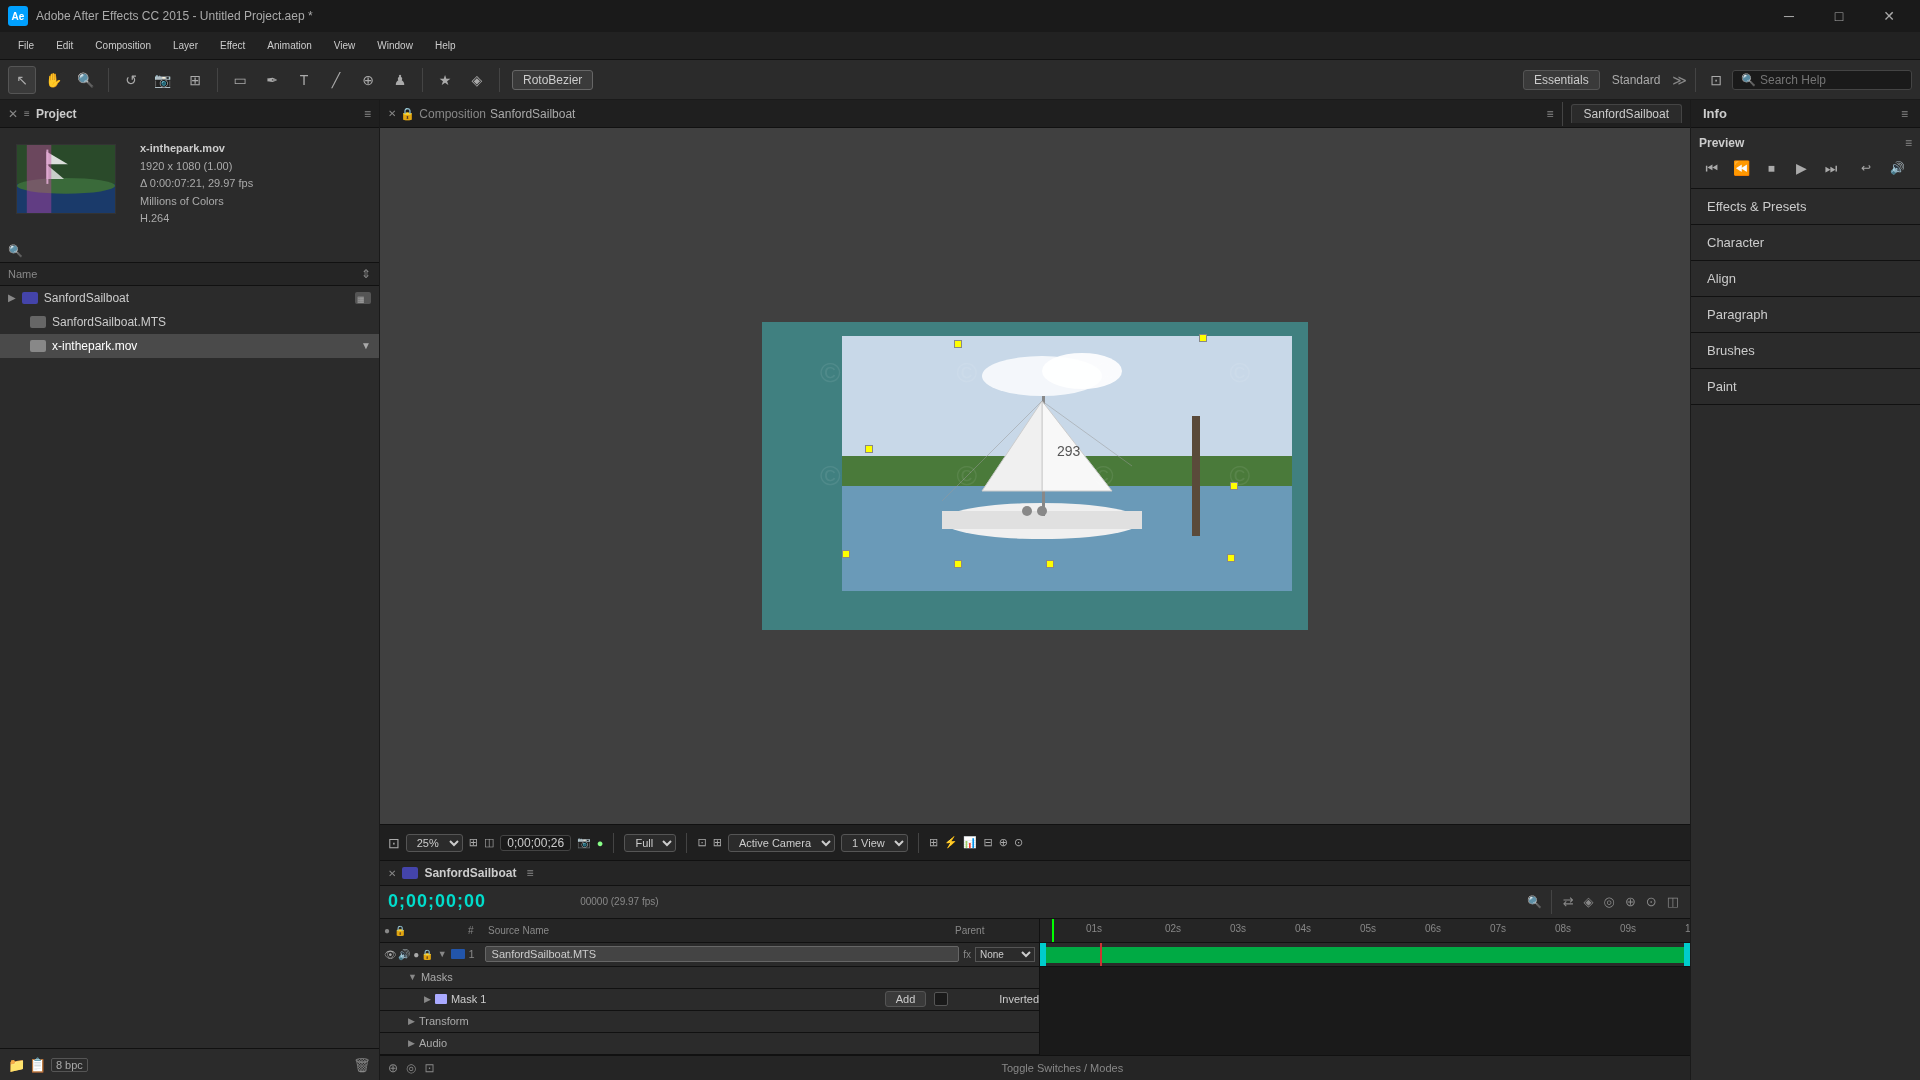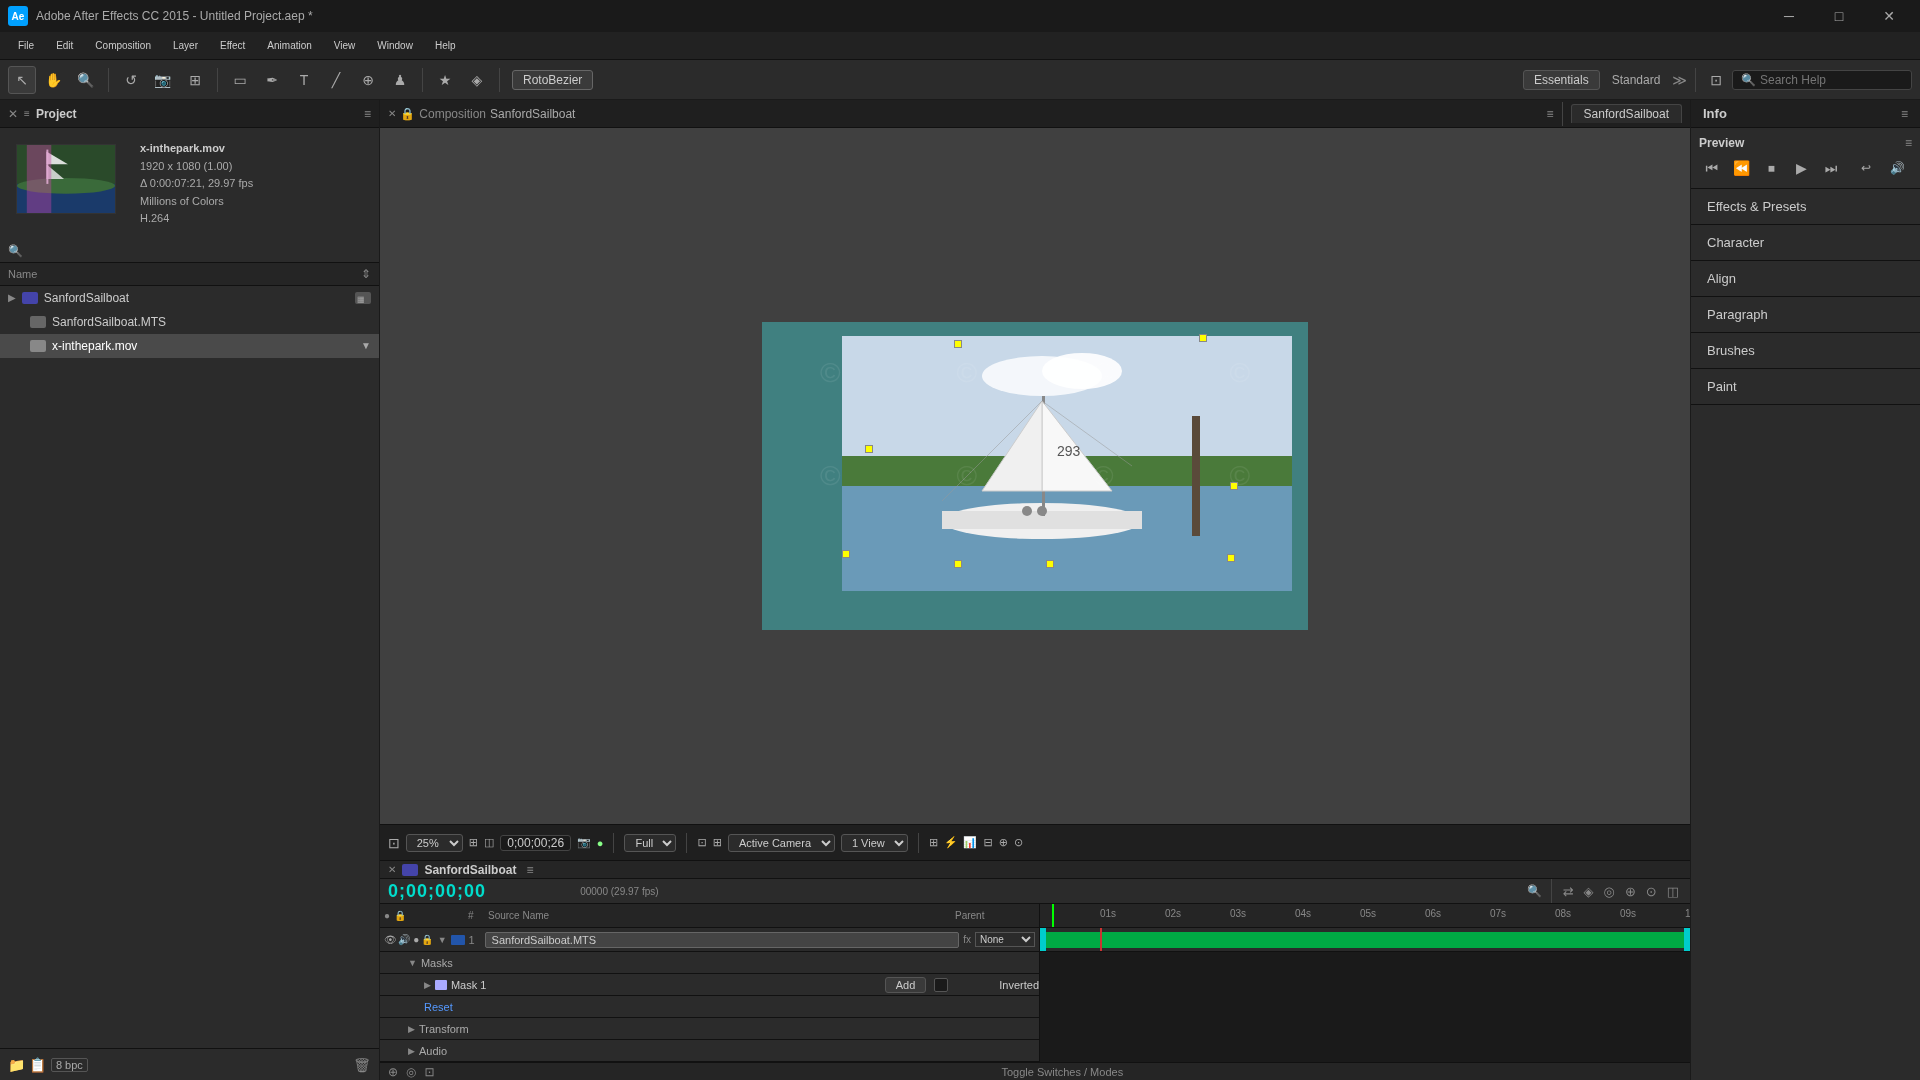--- a/index.html
+++ b/index.html
@@ -402,40 +402,37 @@
             <div style="width:12px;height:10px;background:#aaaaff;border-radius:1px;"></div>
             <span>Mask 1</span>
             <div style="flex:1"></div>
             <button class="add-btn">Add</button>
             <span style="margin-left:4px;display:flex;align-items:center;gap:3px;">
               <div class="checkbox"></div>
               <span style="color:#ccc;font-size:11px;margin-left:48px;">Inverted</span>
             </span>
           </div>
 
-          <div style="height:22px;display:flex;align-items:center;padding-left:44px;border-bottom:1px solid #111;">
-            <button class="reset-btn">Reset</button>
-          </div>
 
           <div id="transform-row">
             <span style="cursor:pointer;color:#888;font-size:9px;">▶</span>
             <span>Transform</span>
           </div>
 
           <div id="audio-row">
             <span style="cursor:pointer;color:#888;font-size:9px;">▶</span>
             <span>Audio</span>
           </div>
         </div>
 
         <div id="timeline-right">
 
           <div id="time-ruler">
             <div id="time-indicator" style="left:12px;"></div>
-          <div class="time-mark" style="left: 60px;">01s</div>
+          <div class="time-mark" style="left: 46px;">01s</div>
               <div class="time-mark" style="left: 125px;">02s</div>
               <div class="time-mark" style="left: 190px;">03s</div>
               <div class="time-mark" style="left: 255px;">04s</div>
               <div class="time-mark" style="left: 320px;">05s</div>
               <div class="time-mark" style="left: 385px;">06s</div>
               <div class="time-mark" style="left: 450px;">07s</div>
               <div class="time-mark" style="left: 515px;">08s</div>
               <div class="time-mark" style="left: 580px;">09s</div>
               <div class="time-mark" style="left: 645px;">10s</div>
             </div>

